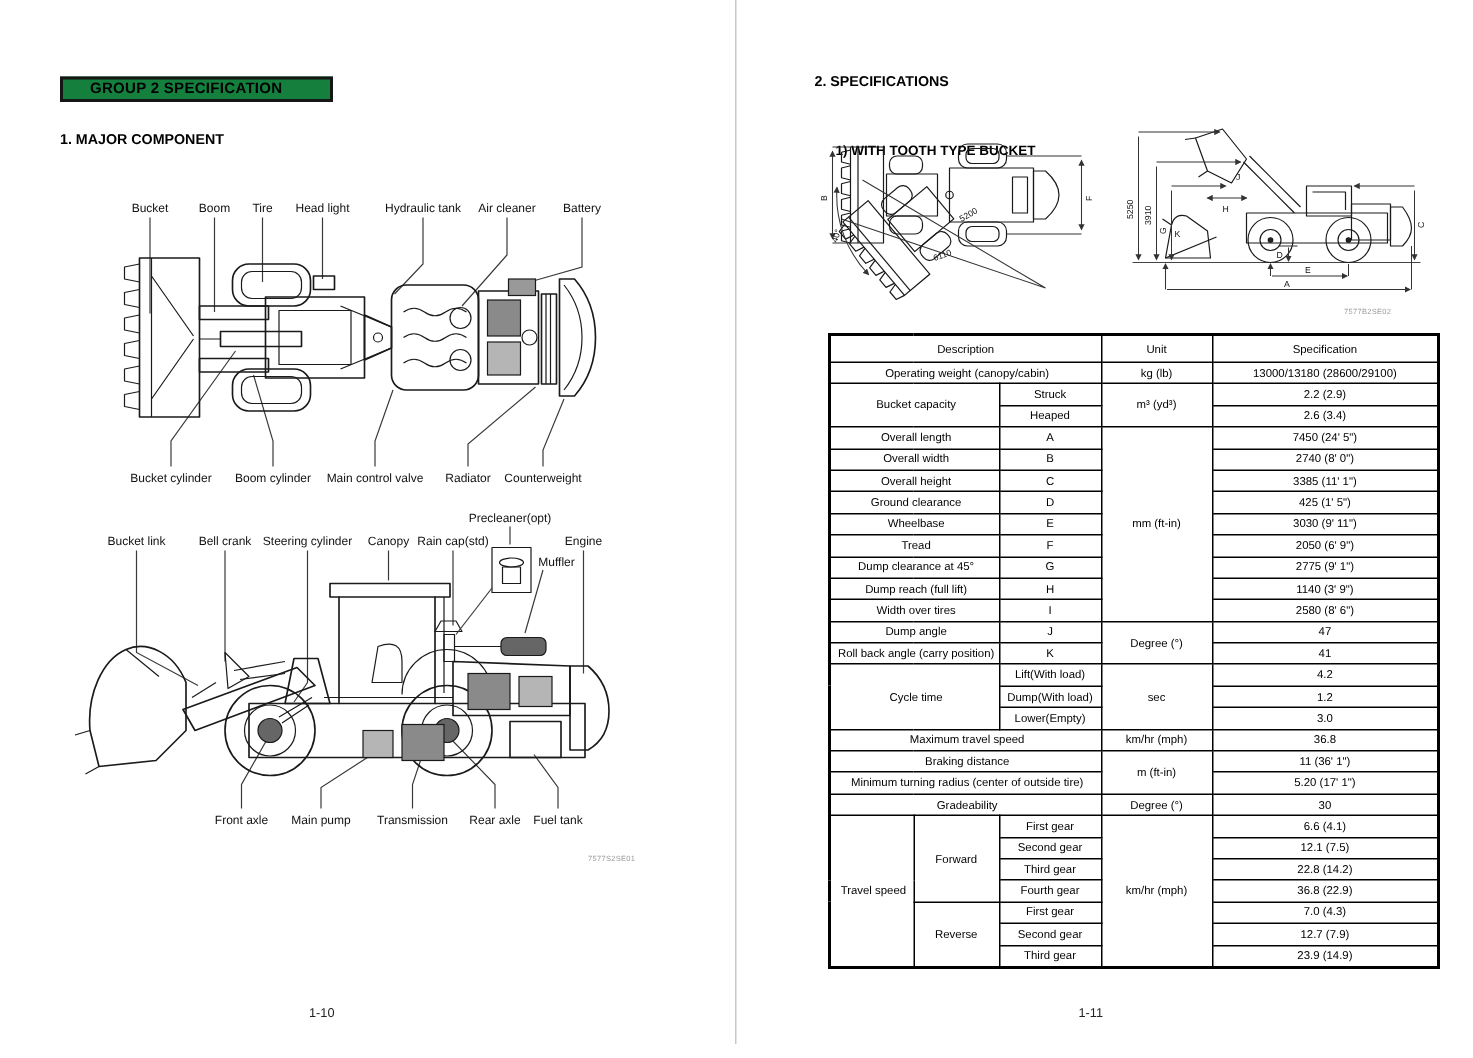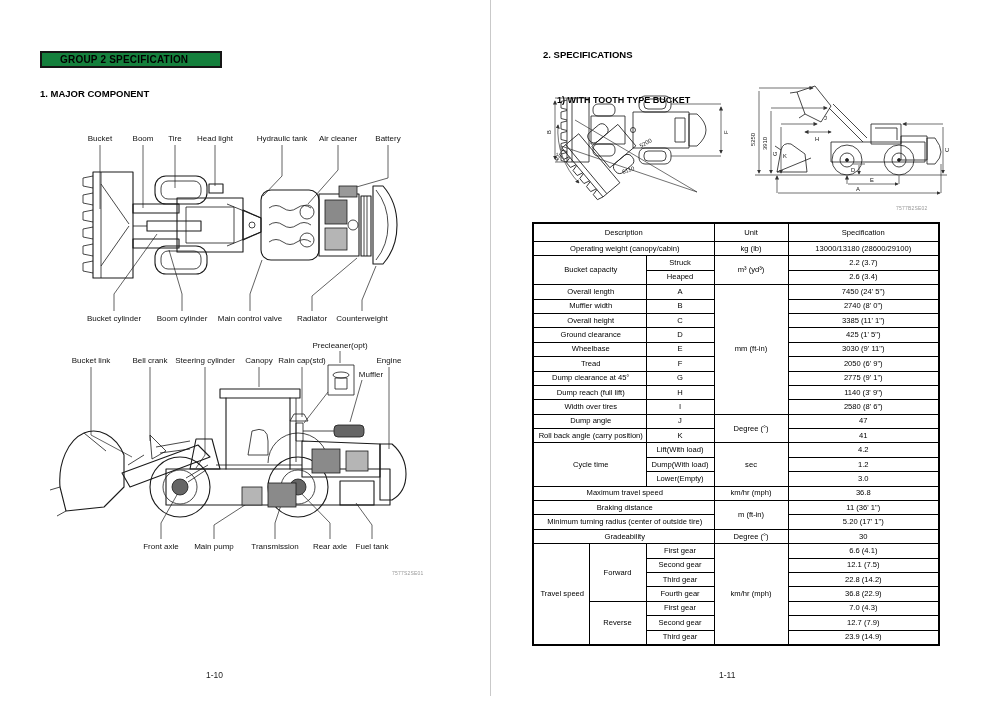--- a/index.html
+++ b/index.html
@@ -254,21 +254,21 @@
       <text class="dt" x="104" y="92">D</text>
       <path class="dim" d="M100,96 V104 M152,96 V104 M101,104 H151" marker-start="url(#mS)" marker-end="url(#mE)"></path>
       <text class="dt" x="123" y="102">E</text>
       <path class="dim" d="M30,96 V113 M194,84 V113 M31,113 H193" marker-start="url(#mS)" marker-end="url(#mE)"></path>
       <text class="dt" x="109" y="111">A</text>
     </g>
   </svg>
 
   <div class="abs fig-code" style="left:896px;top:205px;">7577B2SE02</div>
 
-  <table class="spec-table abs" style="left:532px;top:222px;">
+  <table class="spec-table abs" style="left:552px;top:222px;">
     <colgroup>
       <col style="width:56px">
         <col style="width:57px">
         <col style="width:68px">
       <col style="width:74px">
         <col style="width:151px">
     </colgroup>
     <thead>
         <tr>
           <th colspan="3">Description</th>
@@ -279,34 +279,34 @@
     <tbody>
         <tr>
           <td colspan="3" class="left">Operating weight (canopy/cabin)</td>
           <td>kg (lb)</td>
           <td>13000/13180 (28600/29100)</td>
         </tr>
         <tr>
           <td colspan="2" rowspan="2" class="left">Bucket capacity</td>
           <td>Struck</td>
           <td rowspan="2">m³ (yd³)</td>
-          <td>2.2 (3.7)</td>
+          <td>2.2 (2.9)</td>
         </tr>
         <tr>
           <td>Heaped</td>
           <td>2.6 (3.4)</td>
         </tr>
         <tr>
           <td colspan="2" class="left">Overall length</td>
           <td>A</td>
           <td rowspan="9">mm (ft-in)</td>
           <td>7450 (24' 5")</td>
         </tr>
         <tr>
-          <td colspan="2" class="left">Muffler width</td>
+          <td colspan="2" class="left">Overall width</td>
           <td>B</td>
           <td>2740 (8' 0")</td>
         </tr>
         <tr>
           <td colspan="2" class="left">Overall height</td>
           <td>C</td>
           <td>3385 (11' 1")</td>
         </tr>
         <tr>
           <td colspan="2" class="left">Ground clearance</td>

